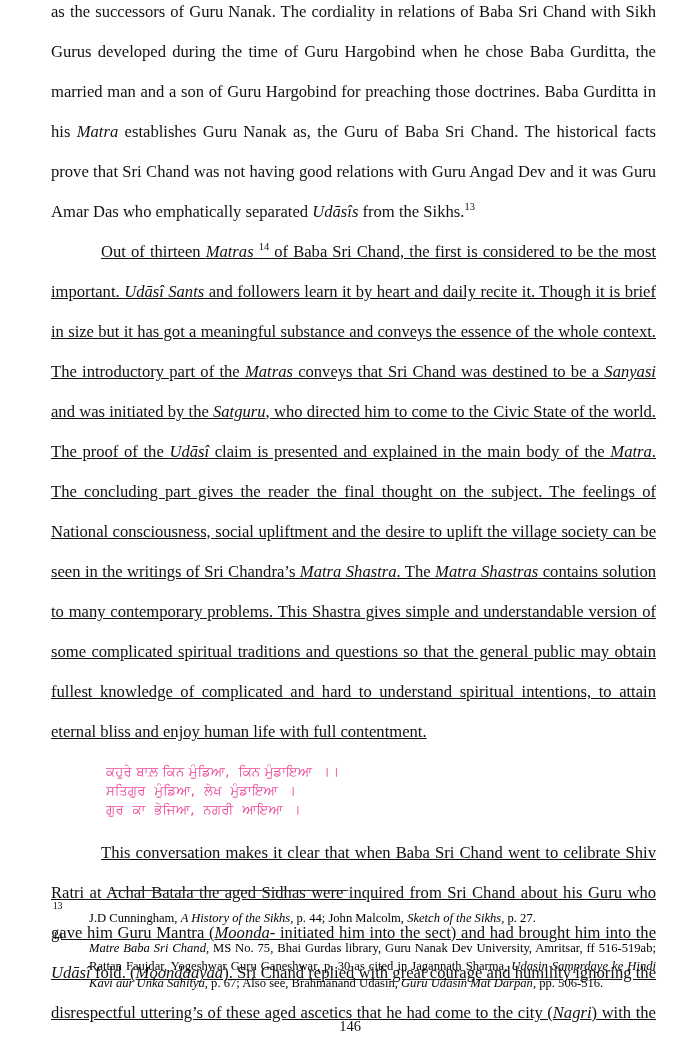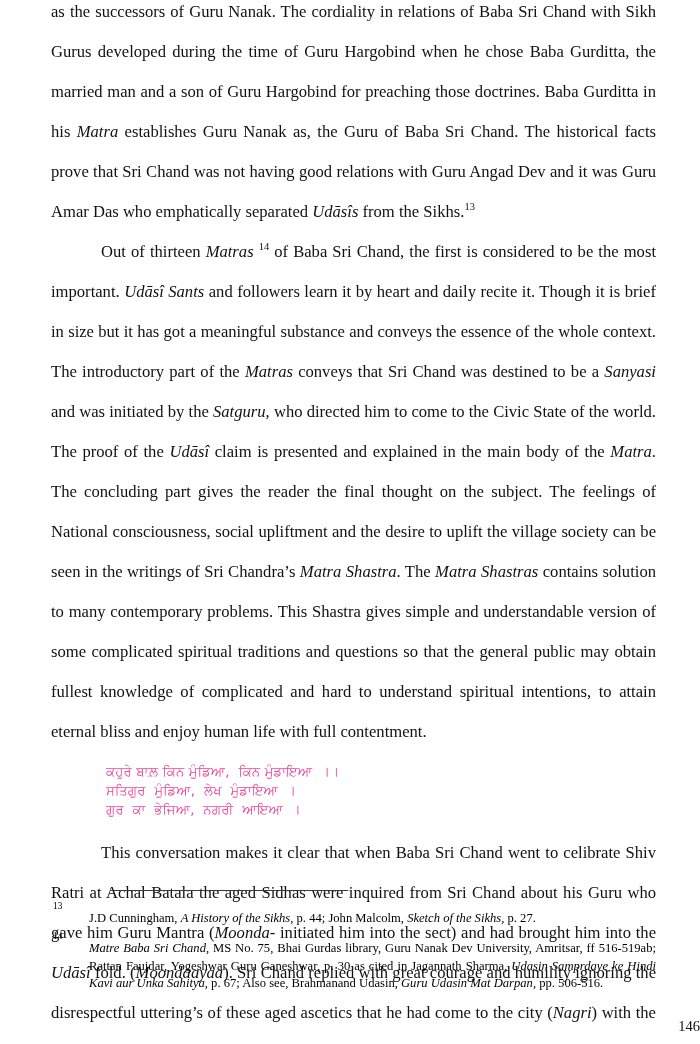--- a/index.html
+++ b/index.html
@@ -28,20 +28,21 @@
     text-align: justify;
     text-justify: inter-word;
     margin: 0;
     color: #111;
   }
   .body-text.first-block {
     margin-top: -8px;
   }
   .indent {
     text-indent: 50px;
+    text-decoration: underline;
   }
   .it { font-style: italic; }
   sup {
     font-size: 10.5px;
     vertical-align: super;
     line-height: 0;
   }
   
   .verse {
     margin: 10px 0 0 0;
@@ -85,21 +86,21 @@
   .fn-body {
     flex: 1 1 auto;
     text-align: justify;
     margin-top: 13px;
   }
   .page-number {
     position: absolute;
     left: 0;
     right: 0;
     top: 1026px;
-    text-align: right;
+    text-align: center;
     font-size: 14.5px;
     color: #111;
   }
 </style>
 </head>
 <body>
 
 <div class="page">
 
   <p class="body-text first-block"><span>as the successors of Guru Nanak. The cordiality in relations of Baba Sri Chand with Sikh Gurus developed during the time of Guru Hargobind when he chose Baba Gurditta, the married man and a son of Guru Hargobind for preaching those doctrines. Baba Gurditta in his </span><i class="it">Matra</i><span> establishes Guru Nanak as, the Guru of Baba Sri Chand. The historical facts prove that Sri Chand was not having good relations with Guru Angad Dev and it was Guru Amar Das who emphatically separated </span><i class="it">Udāsîs</i><span>  from the Sikhs.</span><sup>13</sup></p>

